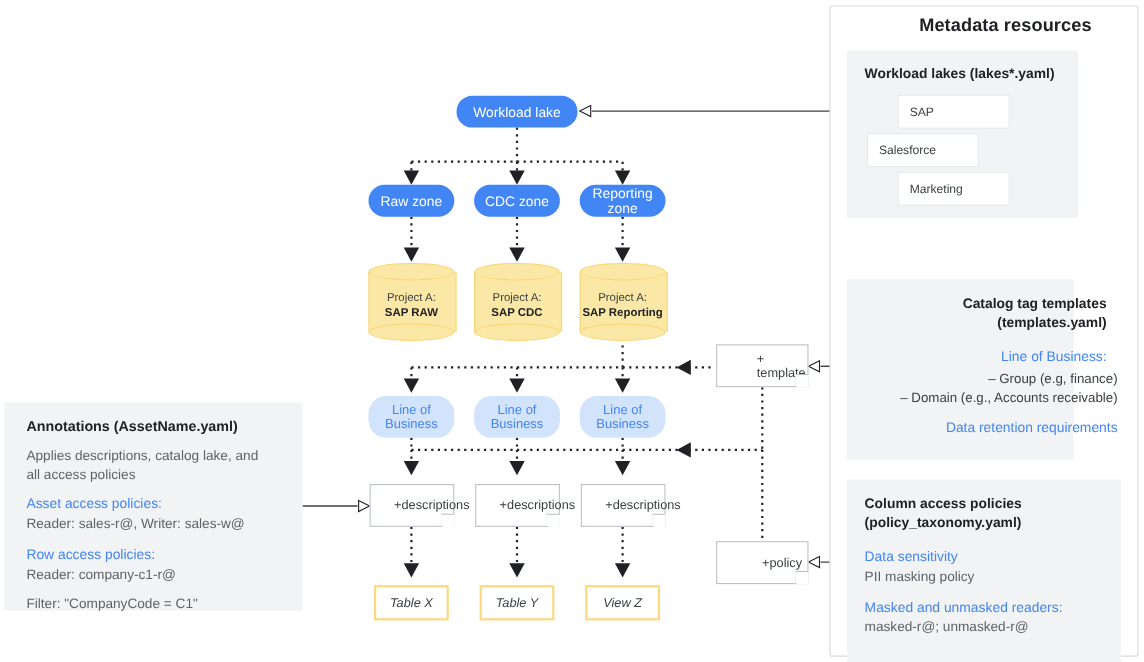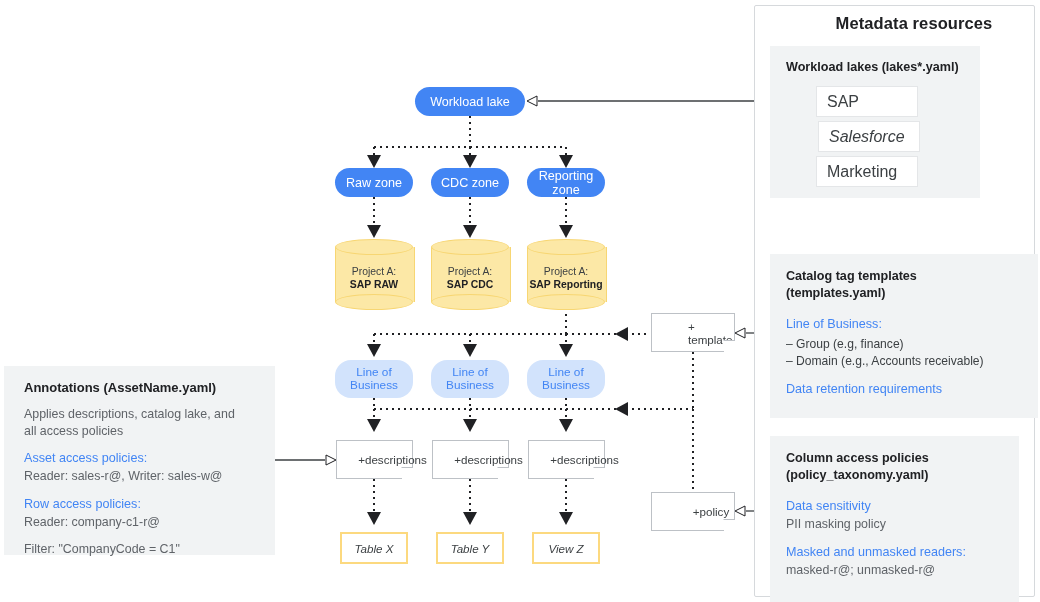--- a/index.html
+++ b/index.html
@@ -15,31 +15,31 @@
   #metadata-panel{
     left:754px;top:5px;width:281px;height:592px;
     border:1px solid #d6d9dc;background:#fff;border-radius:2px;
   }
   #metadata-title{
     left:754px;top:14px;width:320px;text-align:center;
     font-size:16.5px;font-weight:bold;color:#202124;letter-spacing:.1px;
   }
   .gray-card{background:#f1f3f4;}
   #workload-lakes-card{left:770px;top:46px;width:210px;height:152px;}
-  #catalog-card{left:770px;top:254px;width:268px;height:164px;}
+  #catalog-card{left:770px;top:254px;width:206px;height:164px;text-align:right;}
   #column-card{left:770px;top:436px;width:249px;height:168px;}
 
   .card-title{font-size:12.6px;font-weight:bold;color:#202124;line-height:16px;}
   .card-sub{font-size:12.4px;color:#5f6368;line-height:17px;}
   .blue-head{font-size:12.6px;color:#4285f4;line-height:17px;}
   .dash-item{font-size:12.1px;color:#3c4043;line-height:17px;}
 
   .lake-item{
     background:#fff;border:1px solid #e4e6e8;box-sizing:border-box;
-    font-size:16px;color:#3c4043;display:flex;align-items:center;
+    font-size:11px;color:#3c4043;display:flex;align-items:center;
     padding-left:10px;
   }
 
   
   #annotations-card{left:4px;top:366px;width:271px;height:189px;background:#f1f3f4;}
 
   
   .pill{
     background:#4285f4;color:#fff;border-radius:16px;
     display:flex;align-items:center;justify-content:center;text-align:center;
@@ -203,21 +203,21 @@
     </g>
   </svg>
 
   <div class="abs" id="metadata-panel"></div>
   <div class="abs" id="metadata-title">Metadata resources</div>
 
   <div class="abs gray-card" id="workload-lakes-card">
     <div class="abs card-title" style="left:16px;top:13px;width:190px;">Workload lakes (lakes*.yaml)</div>
   </div>
   <div class="abs lake-item" style="left:816px;top:86px;width:102px;height:31px;">SAP</div>
-  <div class="abs lake-item" style="left:818px;top:121px;width:102px;height:31px;font-style:italic;">Salesforce</div>
+  <div class="abs lake-item" style="left:788px;top:121px;width:102px;height:31px;">Salesforce</div>
   <div class="abs lake-item" style="left:816px;top:156px;width:102px;height:31px;">Marketing</div>
 
   <div class="abs gray-card" id="catalog-card">
     <div class="abs card-title" style="left:16px;top:14px;width:220px;">Catalog tag templates</div>
     <div class="abs blue-head" style="left:16px;top:62px;width:220px;">Line of Business:</div>
     <div class="abs card-title" style="left:16px;top:31px;width:220px;">(templates.yaml)</div>
     <div class="abs dash-item" style="left:16px;top:82px;width:230px;">– Group (e.g, finance)</div>
     <div class="abs dash-item" style="left:16px;top:99px;width:230px;">– Domain (e.g., Accounts receivable)</div>
     <div class="abs blue-head" style="left:16px;top:127px;width:230px;">Data retention requirements</div>
   </div>

